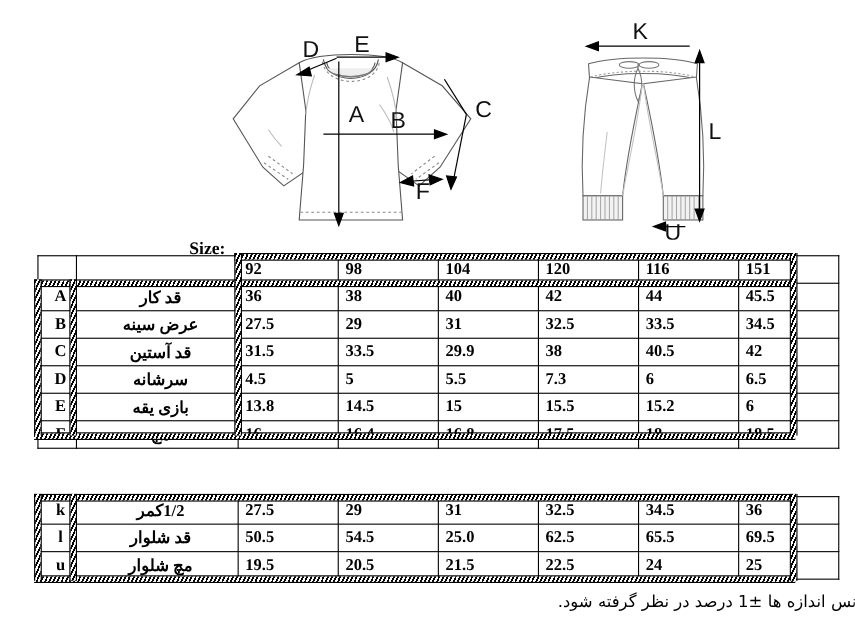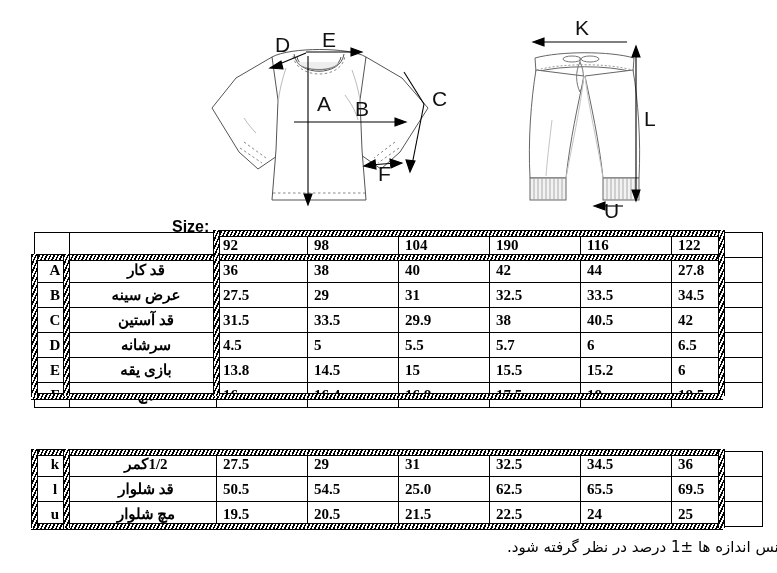--- a/index.html
+++ b/index.html
@@ -28,21 +28,21 @@
   .dim-letter {
     font-family: "Liberation Sans", "DejaVu Sans", sans-serif;
     font-size: 21px;
     font-weight: 400;
     fill: #111111;
   }
 
   
   .size-label {
     position: absolute;
-    font-family: Liberation Sans, sans-serif;
+    font-family: Liberation Serif, serif;
     font-weight: bold;
     font-size: 16px;
     left: 172px;
     top: 218px;
   }
 
   table.spec {
     position: absolute;
     border-collapse: collapse;
     table-layout: fixed;
@@ -260,34 +260,34 @@
 <div class="size-label">Size:</div>
 
 <table class="spec" id="top-table" style="left:34px; top:232px;">
   <tbody>
     <tr>
       <td class="c-letter"></td>
       <td class="c-desc"></td>
       <td class="c-head">92</td>
       <td class="c-head">98</td>
       <td class="c-head">104</td>
-      <td class="c-head">190</td>
+      <td class="c-head">120</td>
       <td class="c-head">116</td>
-      <td class="c-head">122</td>
+      <td class="c-head">151</td>
     </tr>
 
     <tr>
       <td class="c-letter">A</td>
       <td class="c-desc">قد کار</td>
       <td class="c-val">36</td>
       <td class="c-val">38</td>
       <td class="c-val">40</td>
       <td class="c-val">42</td>
       <td class="c-val">44</td>
-      <td class="c-val">27.8</td>
+      <td class="c-val">45.5</td>
     </tr>
 
     <tr>
       <td class="c-letter">B</td>
       <td class="c-desc">عرض سینه</td>
       <td class="c-val">27.5</td>
       <td class="c-val">29</td>
       <td class="c-val">31</td>
       <td class="c-val">32.5</td>
       <td class="c-val">33.5</td>
@@ -304,21 +304,21 @@
       <td class="c-val">40.5</td>
       <td class="c-val">42</td>
     </tr>
 
     <tr>
       <td class="c-letter">D</td>
       <td class="c-desc">سرشانه</td>
       <td class="c-val">4.5</td>
       <td class="c-val">5</td>
       <td class="c-val">5.5</td>
-      <td class="c-val">5.7</td>
+      <td class="c-val">7.3</td>
       <td class="c-val">6</td>
       <td class="c-val">6.5</td>
     </tr>
 
     <tr>
       <td class="c-letter">E</td>
       <td class="c-desc">بازی یقه</td>
       <td class="c-val">13.8</td>
       <td class="c-val">14.5</td>
       <td class="c-val">15</td>

